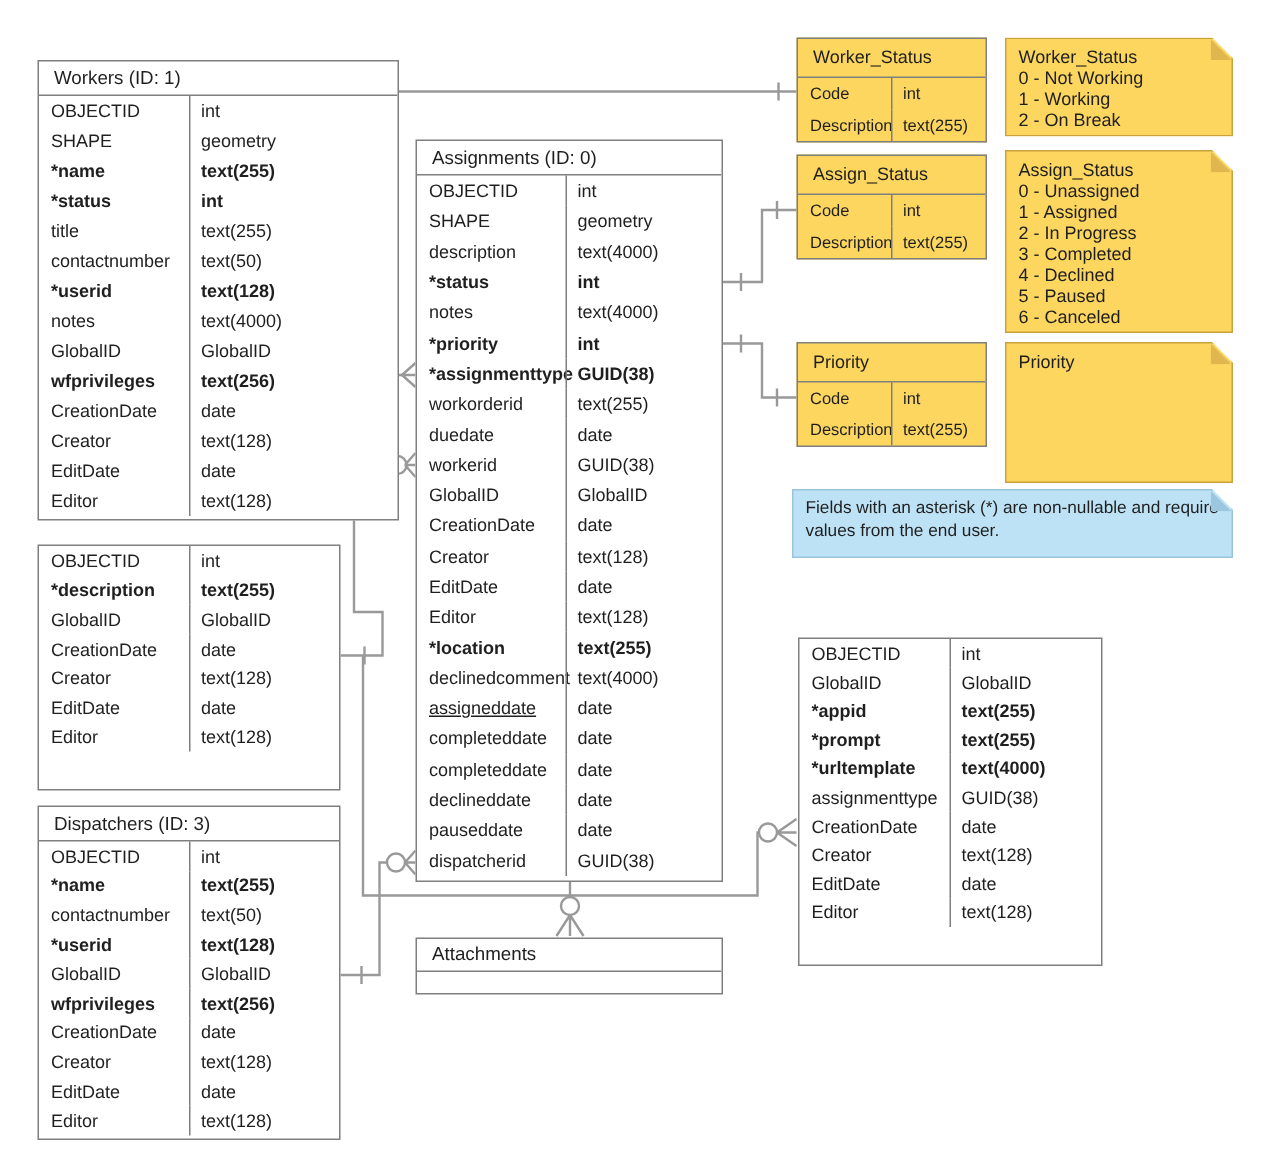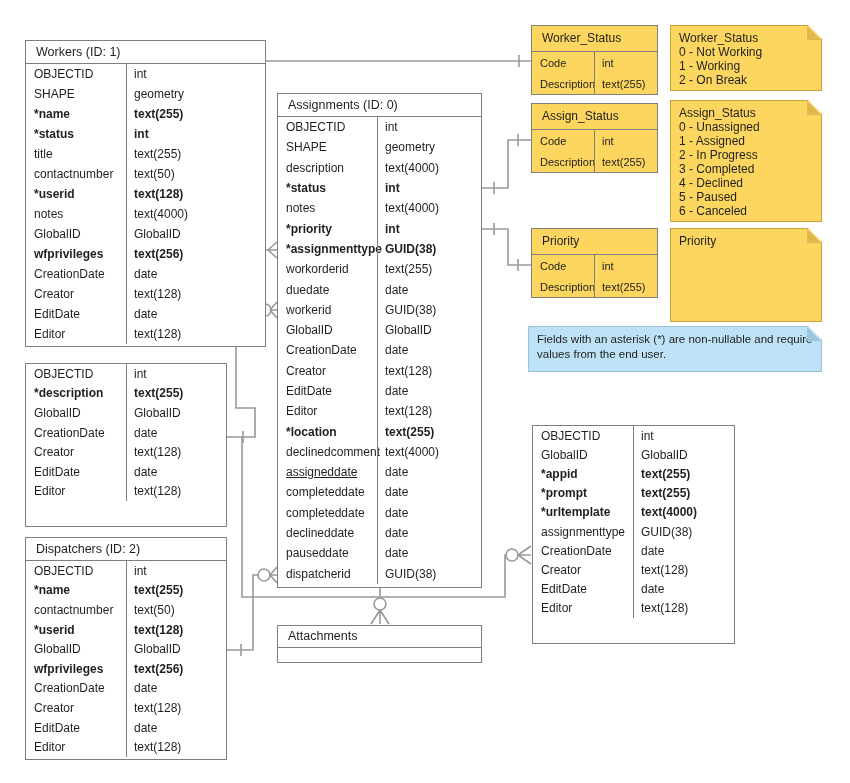--- a/index.html
+++ b/index.html
@@ -168,21 +168,21 @@
           <span class="t">date</span>
         </div>
         <div class="row" style="height: 19.6px;">
           <span class="f" style="width: 100px;">Editor</span>
           <span class="t">text(128)</span>
         </div>
       </div>
   </div>
 
   <div class="tbl" style="left:25px;top:537px;width:202px;height:223px">
-    <div class="ttl">Dispatchers (ID: 2)</div>
+    <div class="ttl">Dispatchers (ID: 3)</div>
     <div>
         <div class="row" style="height: 19.6px;">
           <span class="f" style="width: 100px;">OBJECTID</span>
           <span class="t">int</span>
         </div>
         <div class="row b" style="height: 19.6px;">
           <span class="f" style="width: 100px;">*name</span>
           <span class="t">text(255)</span>
         </div>
         <div class="row" style="height: 19.6px;">

